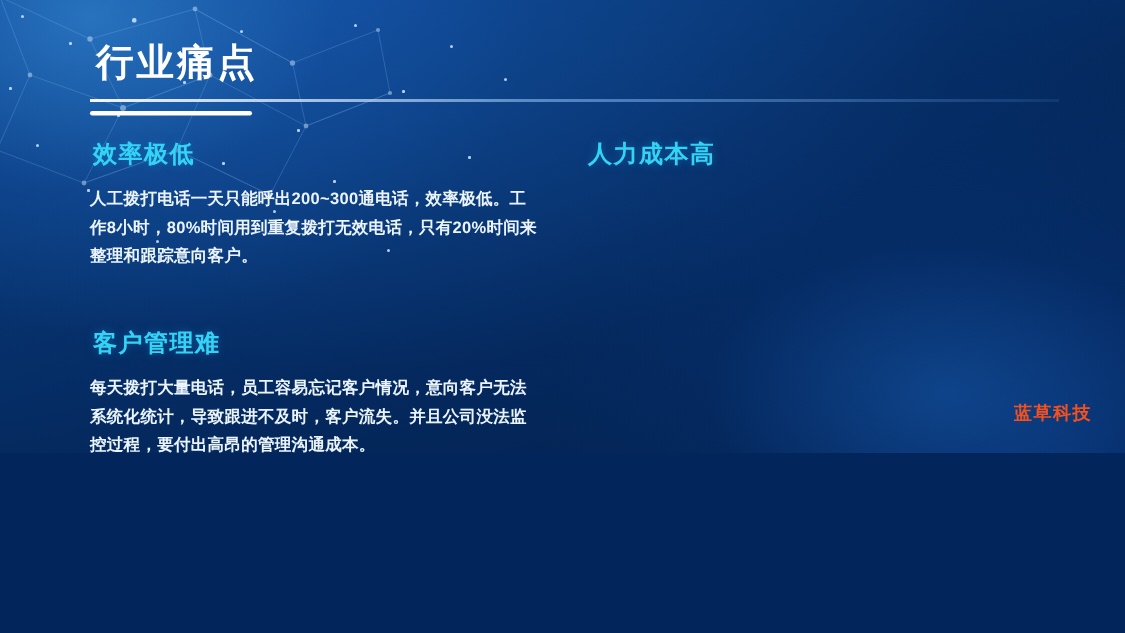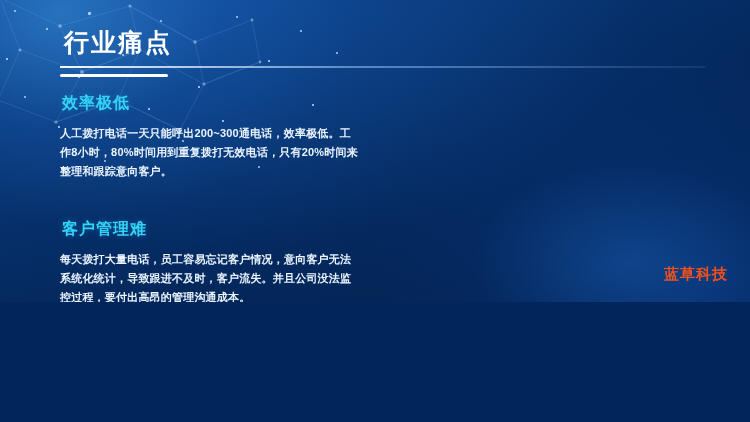--- a/index.html
+++ b/index.html
@@ -102,21 +102,21 @@
     margin: 0;
     letter-spacing: 0.2px;
     max-width: 310px;
     font-weight: bold;
   }
   .col-right .block-body { max-width: 322px; }
   .logo {
     position: absolute;
     right: 22px;
     bottom: 18px;
-    font-size: 15px;
+    font-size: 12px;
     font-weight: bold;
     color: #f4511e;
     letter-spacing: 1px;
     margin-left: 36px;
   }
   .bottom-glow {
     position: absolute;
     right: -40px;
     bottom: -60px;
     width: 320px;
@@ -190,20 +190,21 @@
   </div>
 
   <div class="content">
 
     <div class="col-left">
       <h2 class="block-title">效率极低</h2>
       <p class="block-body">人工拨打电话一天只能呼出200~300通电话，效率极低。工作8小时，80%时间用到重复拨打无效电话，只有20%时间来整理和跟踪意向客户。</p>
     </div>
 
     <div class="col-right">
+      <h2 class="block-title">人力成本高</h2>
     </div>
 
 
     <div class="col-right">
       <h2 class="block-title">客户管理难</h2>
       <p class="block-body">每天拨打大量电话，员工容易忘记客户情况，意向客户无法系统化统计，导致跟进不及时，客户流失。并且公司没法监控过程，要付出高昂的管理沟通成本。</p>
     </div>
 
   </div>
 

